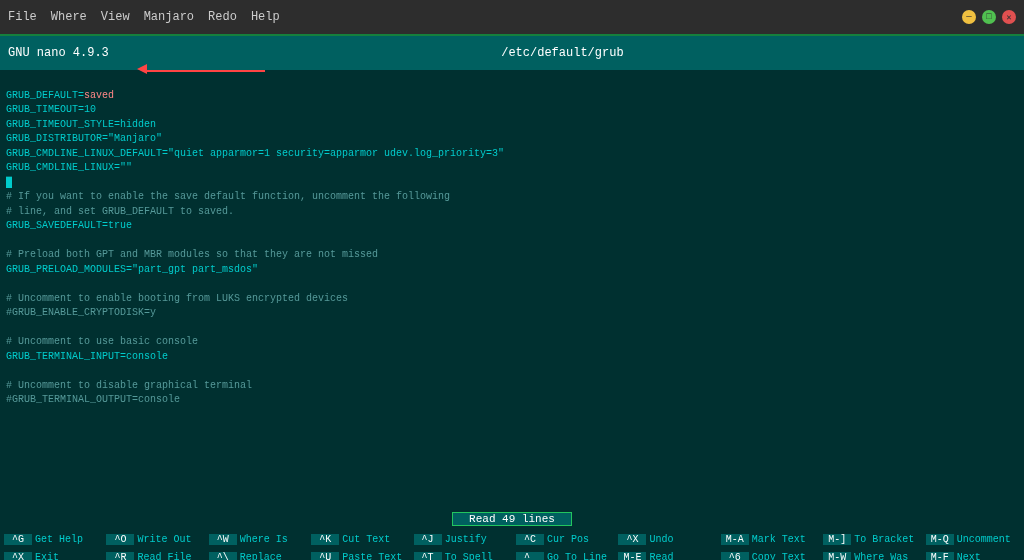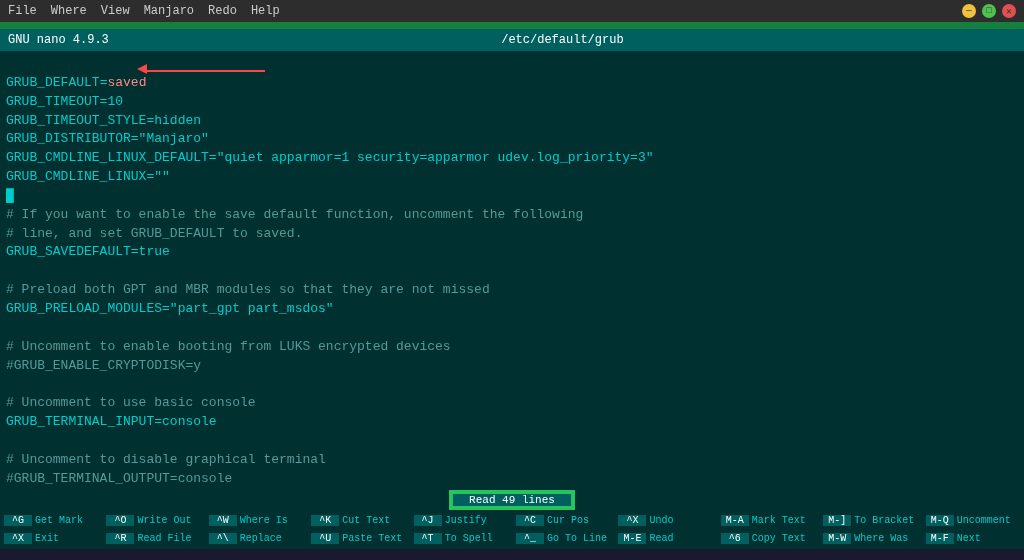--- a/index.html
+++ b/index.html
@@ -8,26 +8,26 @@
       height: 560px;
       background: #1a1a2e;
       font-family: 'Courier New', Courier, monospace;
       font-size: 13px;
       overflow: hidden;
     }
 
     
     #title-bar {
       background: #2d2d2d;
-      height: 29px;
+      height: 36px;
       display: flex;
       align-items: center;
       justify-content: space-between;
       padding: 0 8px;
-      border-bottom: 7px solid #15803d;
+      border-bottom: 2px solid #15803d;
       gap: 20px;
     }
     #title-bar-text {
       color: #ccc;
       font-size: 12px;
       flex: 1;
       text-align: center;
     }
     #title-bar-menu {
       display: flex;
@@ -51,50 +51,50 @@
       color: #333;
     }
 
     
     #nano-header {
       background: #006060;
       height: 20px;
       display: flex;
       align-items: center;
       justify-content: space-between;
-      padding: 11px 8px;
+      padding: 17px 8px;
       color: #fff;
       font-size: 12px;
     }
 
     
     #editor-area {
       background: #003030;
       color: #00cccc;
       padding: 4px 6px;
       height: calc(560px - 22px - 20px - 20px - 58px);
       overflow: hidden;
-      font-size: 13px;
+      font-size: 10px;
       line-height: 1.45;
       white-space: pre;
     }
 
     
     #status-bar {
       background: #003030;
       height: 18px;
       display: flex;
       align-items: center;
       justify-content: center;
       color: #00cccc;
       font-size: 12px;
     }
     #status-badge {
       background: #005f5f;
-      border: 4px solid #22c55e;
+      border: 1px solid #22c55e;
       padding: 0 16px;
       color: #fff;
       font-size: 11px;
     }
 
     
     #shortcut-bar {
       background: #003030;
       height: 40px;
       display: flex;
@@ -235,21 +235,21 @@
 </div>
 
 <div id="status-bar">
   <span id="status-badge">Read 49 lines</span>
 </div>
 
 <div id="shortcut-bar">
   <div class="shortcut-row" id="shortcut-row-1">
       <div class="shortcut-item">
         <span class="shortcut-key">^G</span>
-        <span class="shortcut-label">Get Mark</span>
+        <span class="shortcut-label">Get Help</span>
       </div>
       <div class="shortcut-item">
         <span class="shortcut-key">^O</span>
         <span class="shortcut-label">Write Out</span>
       </div>
       <div class="shortcut-item">
         <span class="shortcut-key">^W</span>
         <span class="shortcut-label">Where Is</span>
       </div>
       <div class="shortcut-item">

